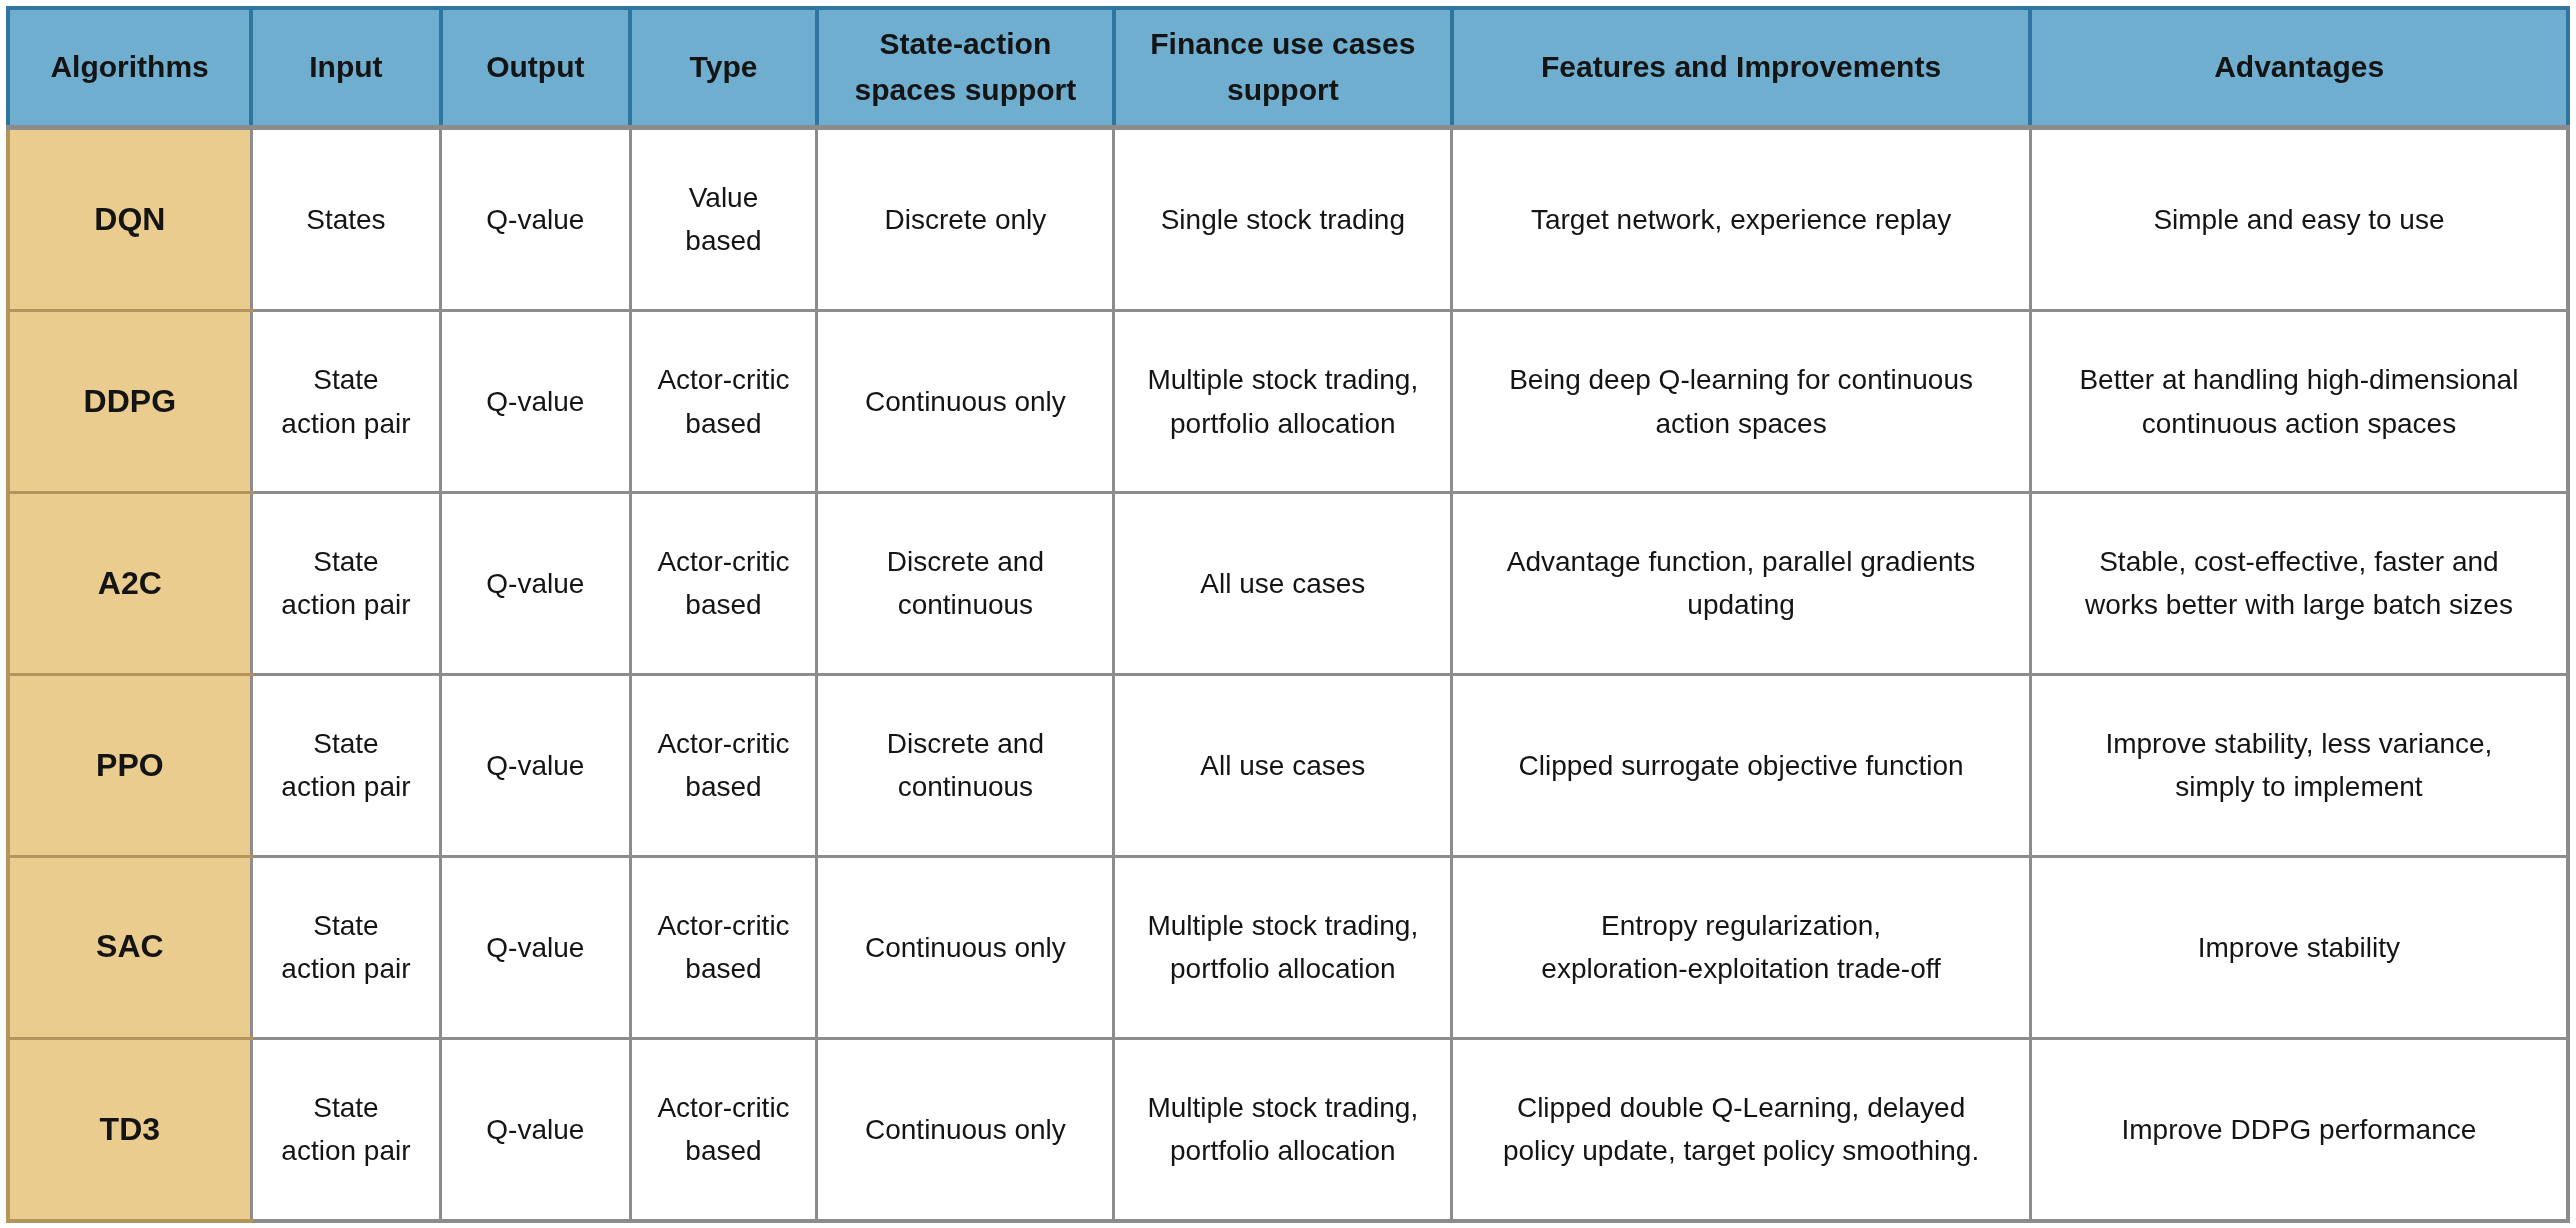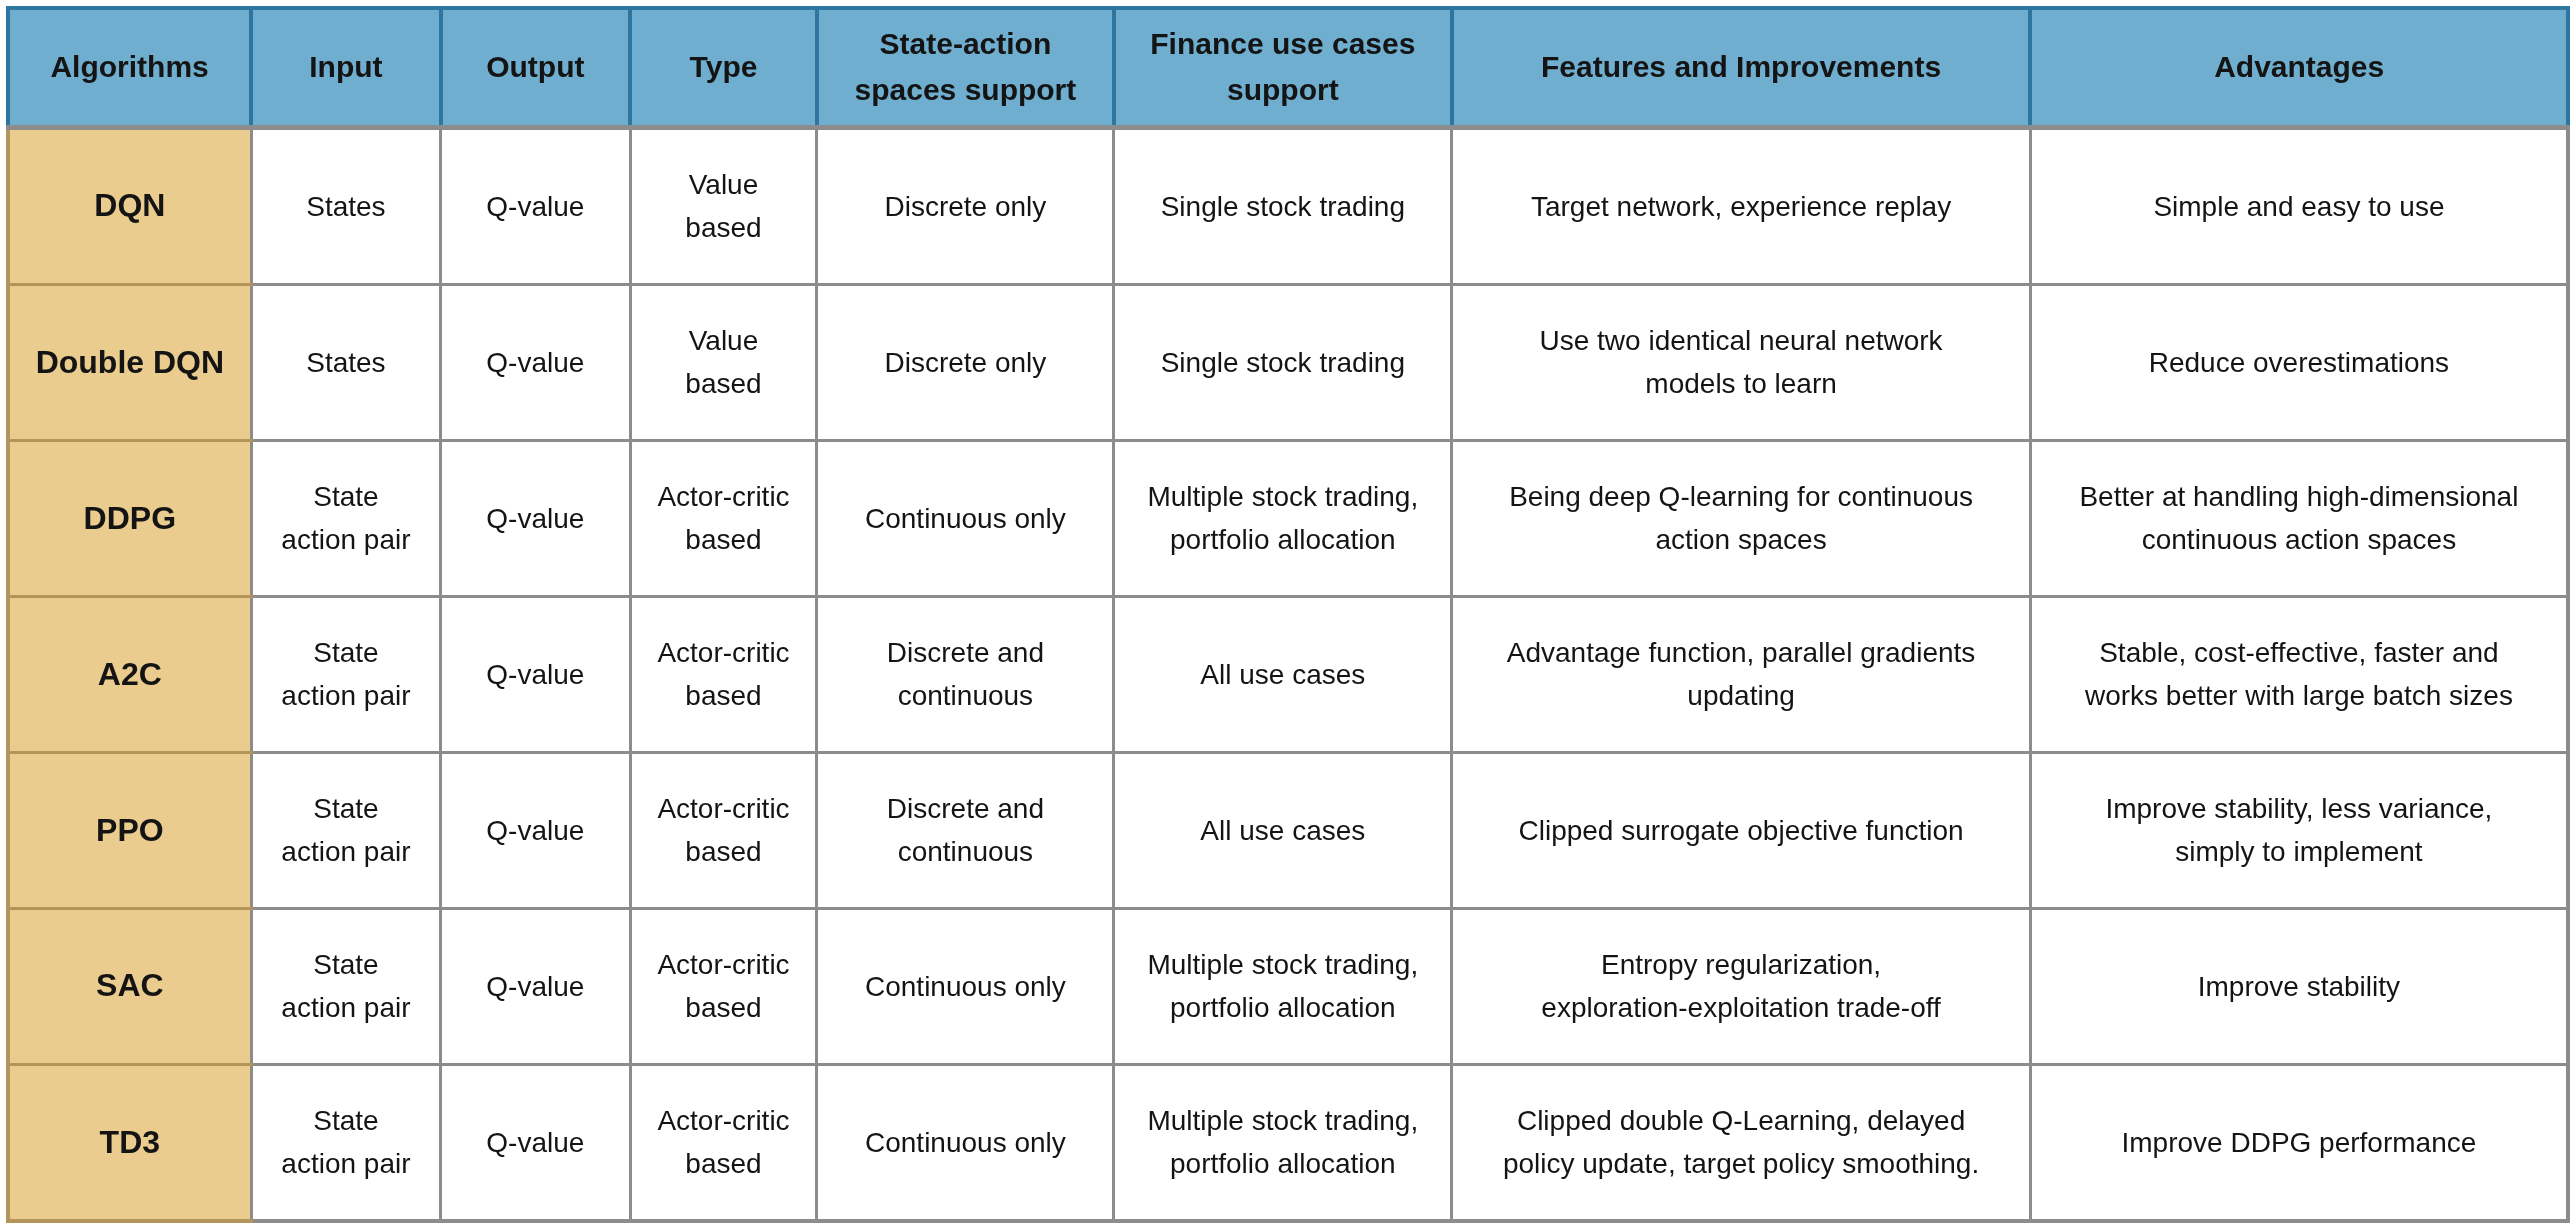--- a/index.html
+++ b/index.html
@@ -97,32 +97,20 @@
     <td>States</td>
     <td>Q-value</td>
     <td>Value
 based</td>
     <td>Discrete only</td>
     <td>Single stock trading</td>
     <td>Target network, experience replay</td>
     <td>Simple and easy to use</td>
   </tr>
         <tr>
-    <th class="alg" scope="row">Double DQN</th>
-    <td>States</td>
-    <td>Q-value</td>
-    <td>Value
-based</td>
-    <td>Discrete only</td>
-    <td>Single stock trading</td>
-    <td>Use two identical neural network
-models to learn</td>
-    <td>Reduce overestimations</td>
-  </tr>
-        <tr>
     <th class="alg" scope="row">DDPG</th>
     <td>State
 action pair</td>
     <td>Q-value</td>
     <td>Actor-critic
 based</td>
     <td>Continuous only</td>
     <td>Multiple stock trading,
 portfolio allocation</td>
     <td>Being deep Q-learning for continuous

